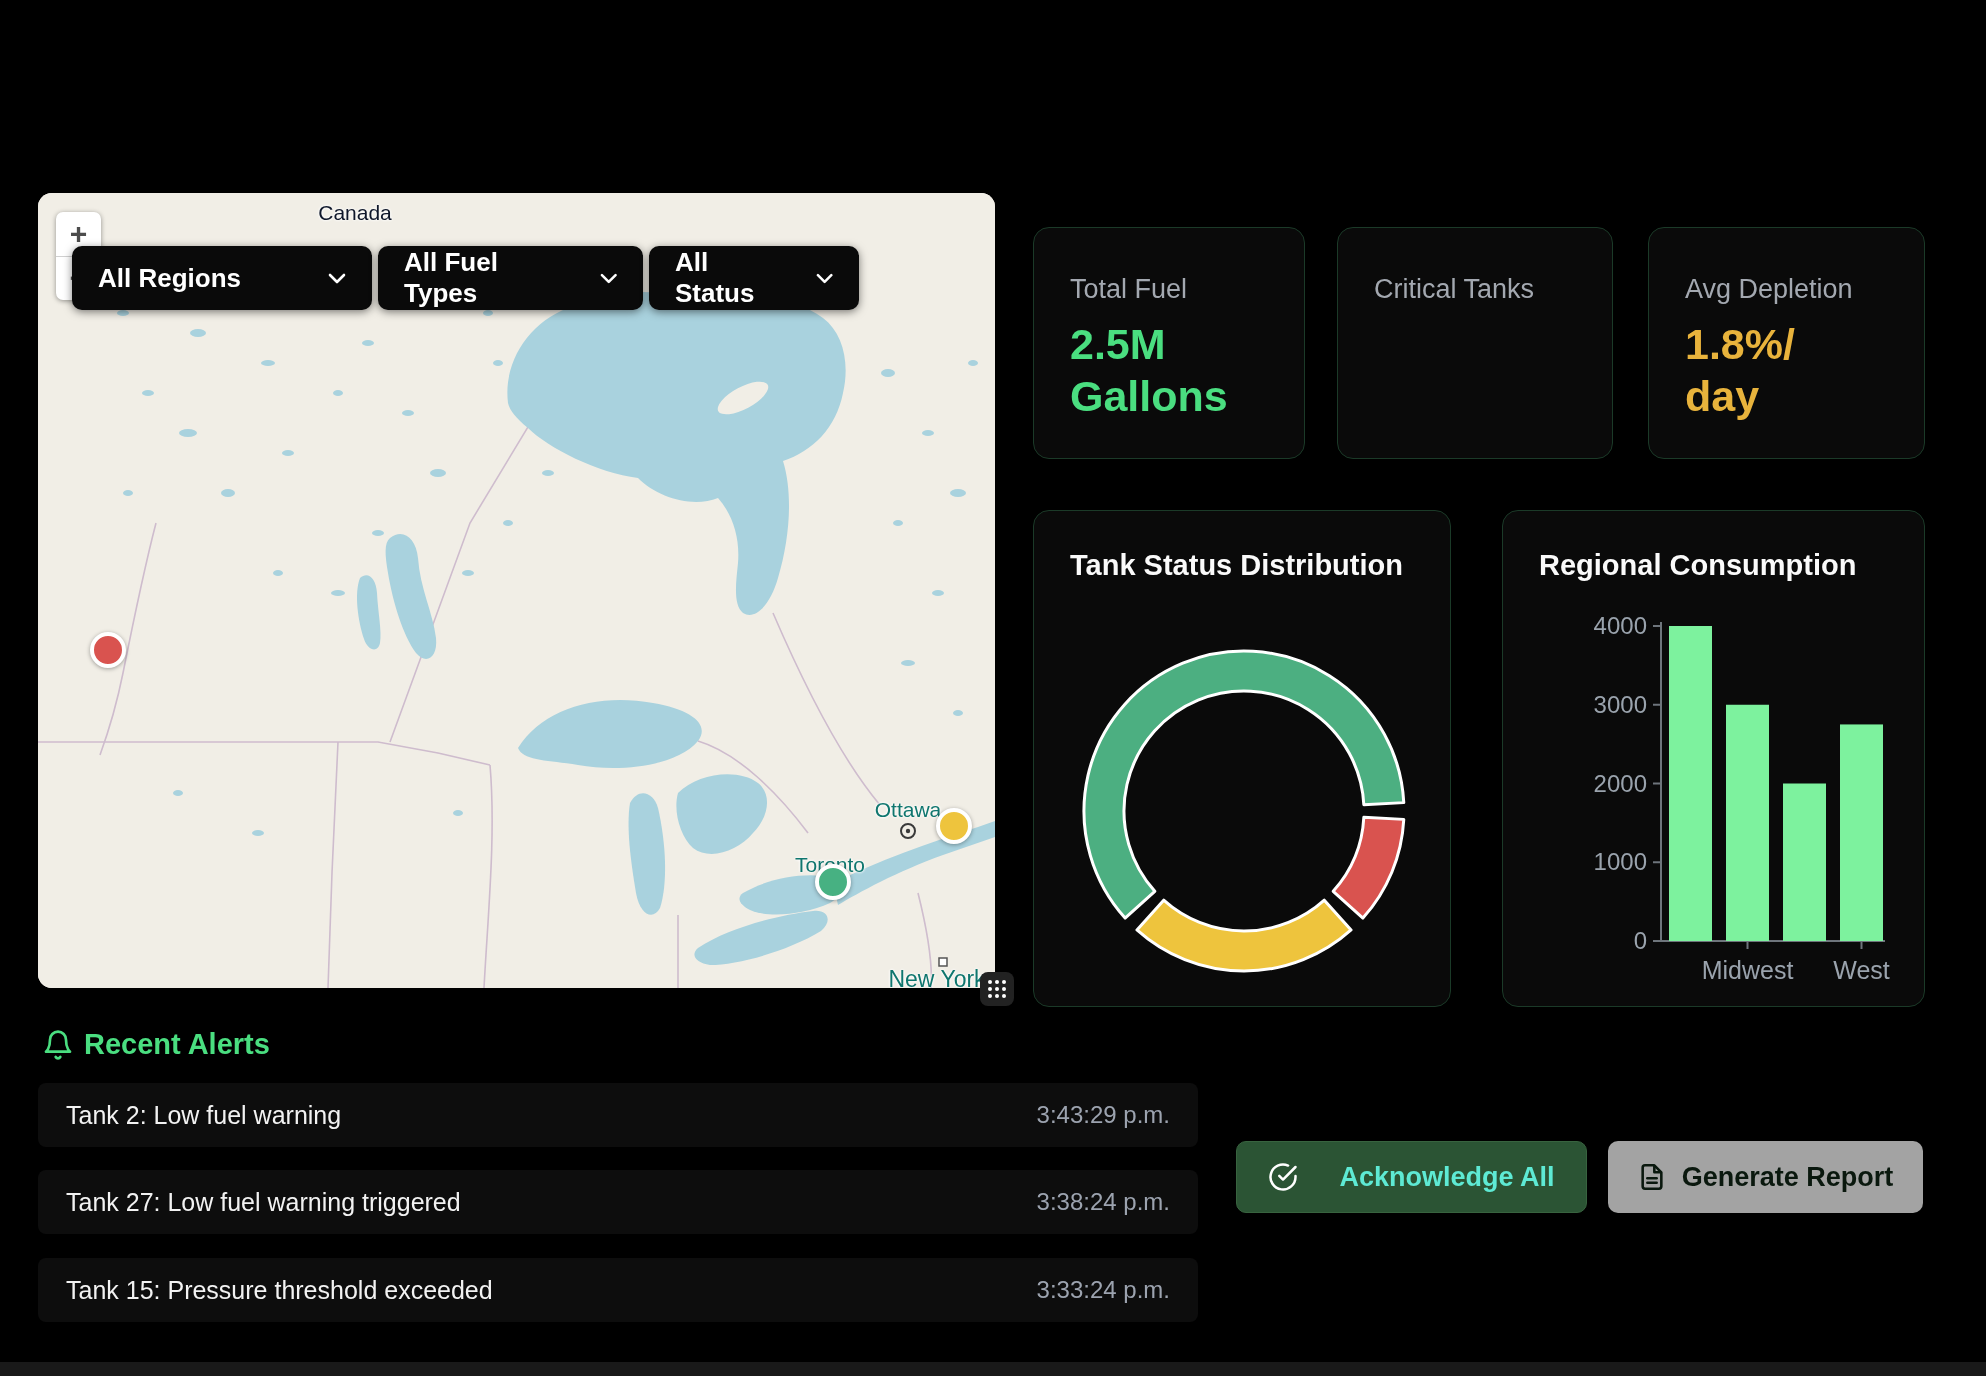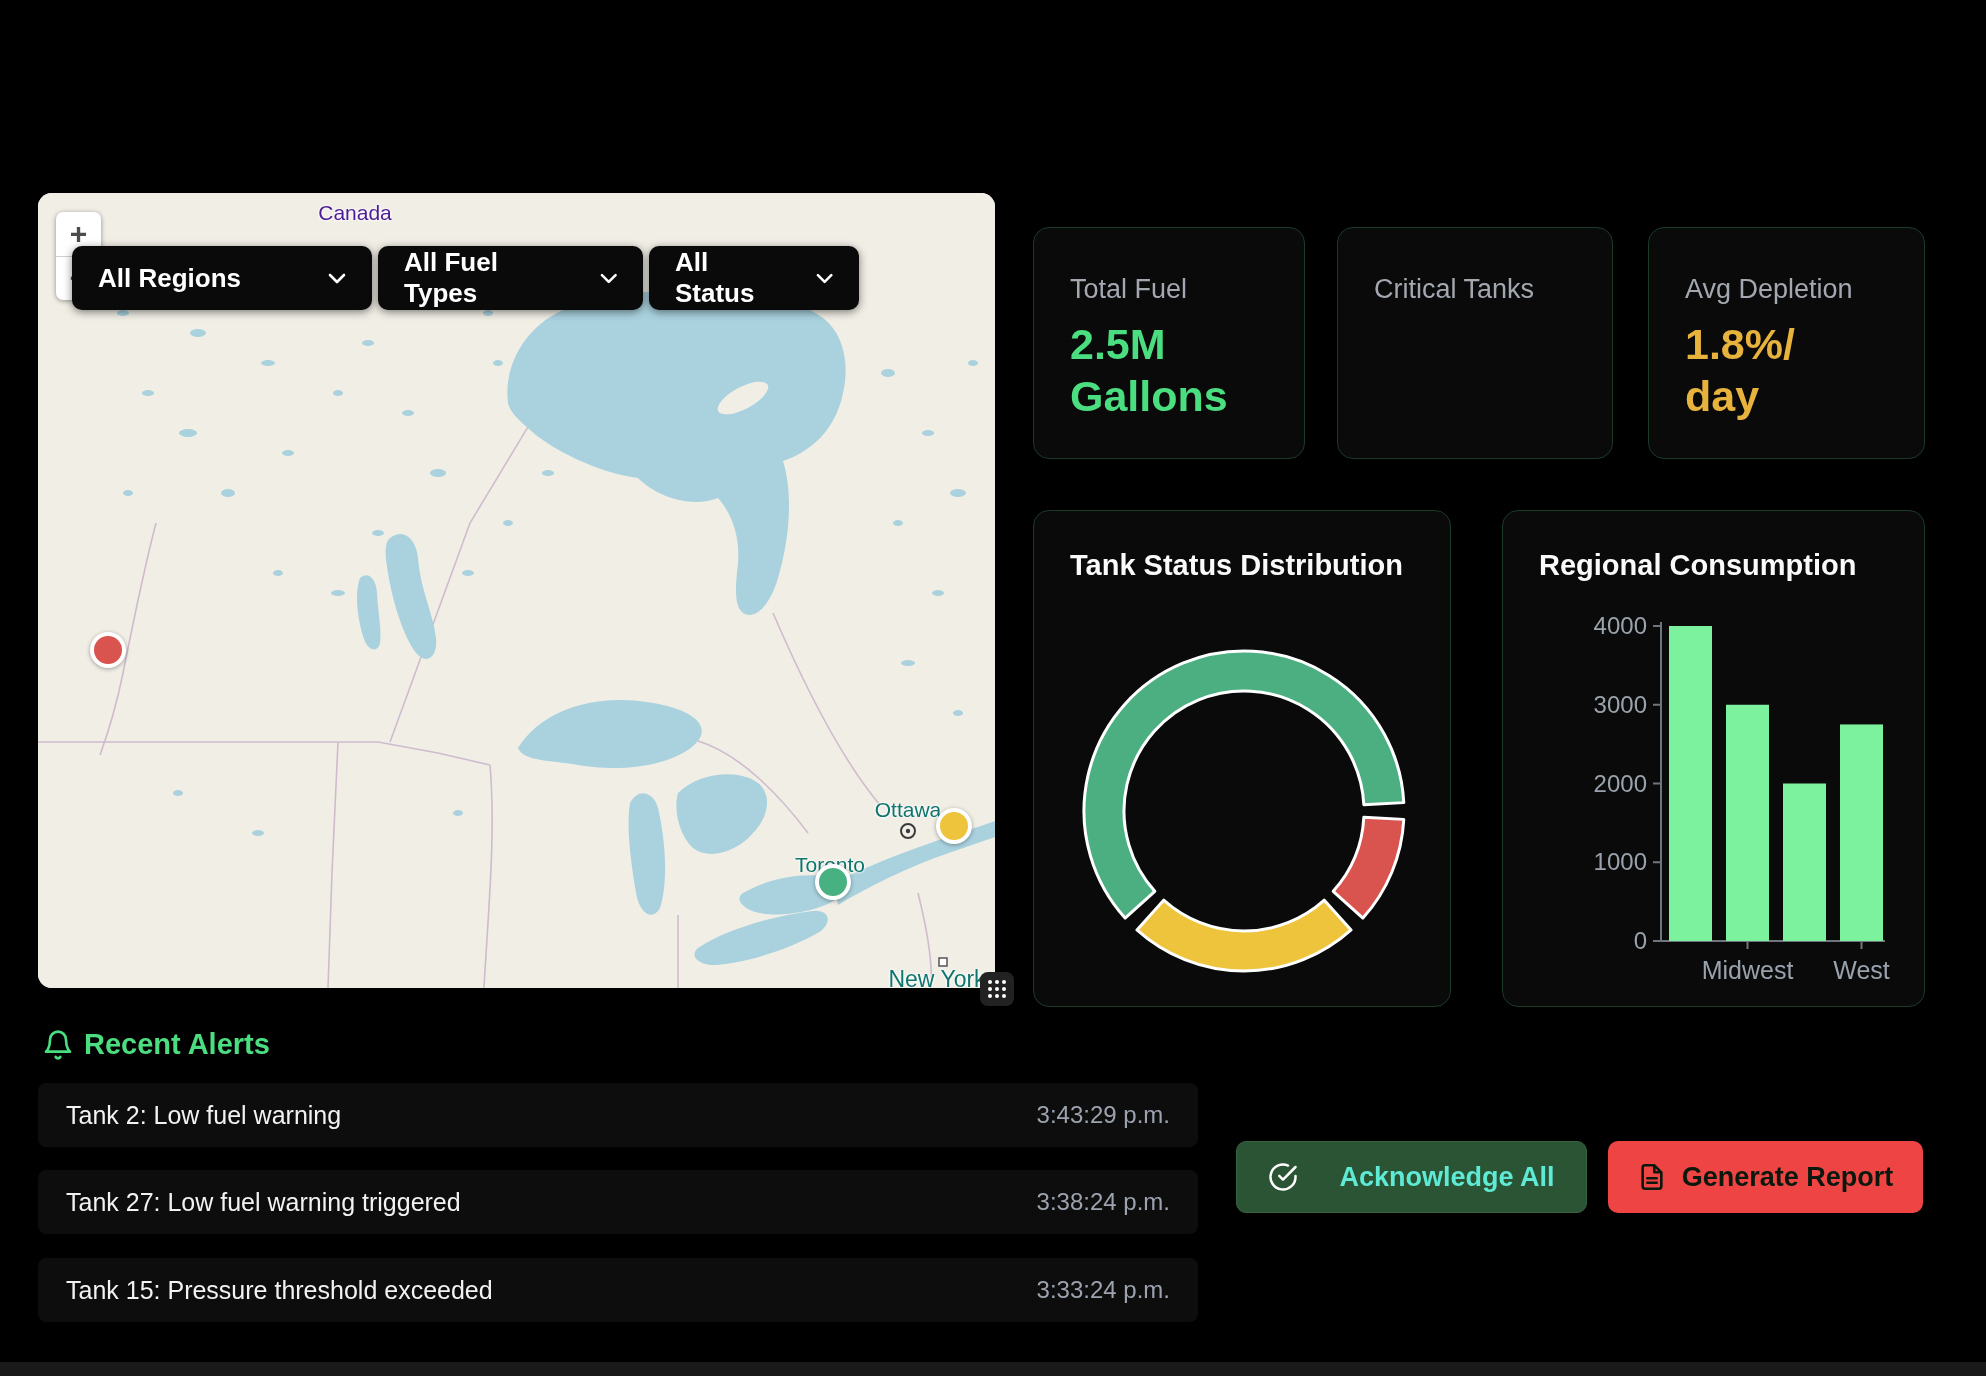--- a/index.html
+++ b/index.html
@@ -14,21 +14,21 @@
   .title-block .s{font-size:25px;color:#4ade80;margin-top:4px;}
   #nav{margin-left:auto;display:flex;gap:125px;}
   .nav-item{font-size:27px;color:#d9d9d9;cursor:pointer;}
 
   
   #map-wrap{position:absolute;left:38px;top:193px;width:957px;height:795px;border-radius:14px;
     overflow:hidden;background:#f1eee6;}
   #map-svg{position:absolute;left:0;top:0;}
   .map-label{position:absolute;transform:translate(-50%,-50%);color:#0f766e;font-size:21px;
     text-shadow:0 0 3px #fff,0 0 3px #fff;white-space:nowrap;}
-  .map-label.country{color:#4c1d95;font-size:21px;}
+  .map-label.country{color:#0f172a;font-size:21px;}
   .marker{position:absolute;width:28px;height:28px;border-radius:50%;border:4px solid #fff;
     box-shadow:0 1px 4px rgba(0,0,0,.35);transform:translate(-50%,-50%);cursor:pointer;}
   .marker.red{background:#d9534f;} .marker.yellow{background:#eec43d;} .marker.green{background:#47b182;}
   #zoom-ctl{position:absolute;left:18px;top:19px;width:45px;height:88px;background:#fff;border-radius:7px;
     box-shadow:0 1px 5px rgba(0,0,0,.4);display:flex;flex-direction:column;z-index:2;}
   .zoom-btn{flex:1;display:flex;align-items:center;justify-content:center;font-size:30px;font-weight:bold;
     color:#4c4c4c;cursor:pointer;}
   #zoom-ctl .divider{height:1px;background:#d0d0d0;}
   #filter-bar{position:absolute;left:34px;top:53px;display:flex;gap:6px;z-index:3;}
   .filter{height:64px;background:#0a0a0a;border-radius:10px;color:#fff;display:flex;align-items:center;
@@ -53,21 +53,21 @@
   #alerts-title{position:absolute;left:84px;top:1028px;font-size:29px;font-weight:bold;color:#4ade80;}
   #bell{position:absolute;left:42px;top:1028px;}
   .alert-row{position:absolute;left:38px;width:1160px;height:64px;background:#0d0d0d;border-radius:8px;
     display:flex;align-items:center;justify-content:space-between;box-sizing:border-box;padding:0 28px;cursor:pointer;}
   .alert-text{font-size:25px;color:#f2f2f2;}
   .alert-time{font-size:24px;color:#9ca3af;}
 
   .btn{position:absolute;height:72px;border-radius:10px;display:flex;align-items:center;justify-content:center;
     gap:16px;font-size:27px;cursor:pointer;box-sizing:border-box;}
   #ack-btn{left:1236px;top:1141px;width:351px;background:#2b5434;border:1px solid #38633f;color:#5eead4;font-weight:600;gap:41px;}
-  #gen-btn{left:1608px;top:1141px;width:315px;background:#ef4444;color:#0a180e;font-weight:bold;}
+  #gen-btn{left:1608px;top:1141px;width:315px;background:#a3a3a3;color:#0a180e;font-weight:bold;}
 
   #bottom-bar{position:absolute;left:0;bottom:0;width:100%;height:14px;background:#191919;}
 </style>
 </head>
 <body>
 
 <div id="app">
 
 
   <div id="map-wrap">

